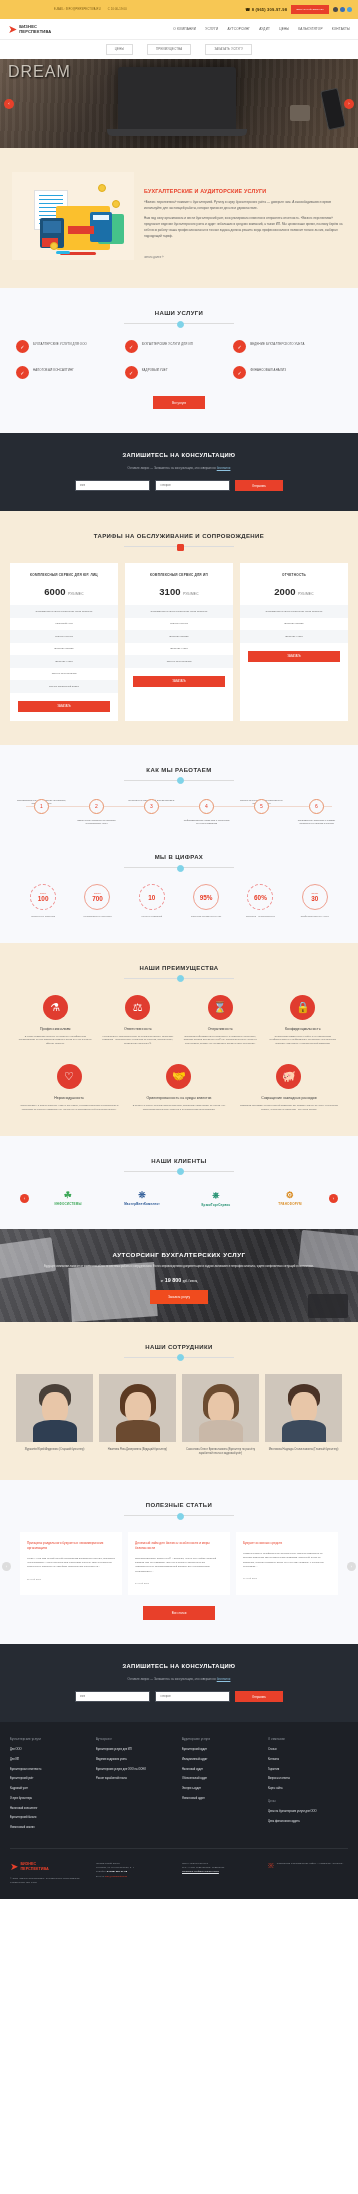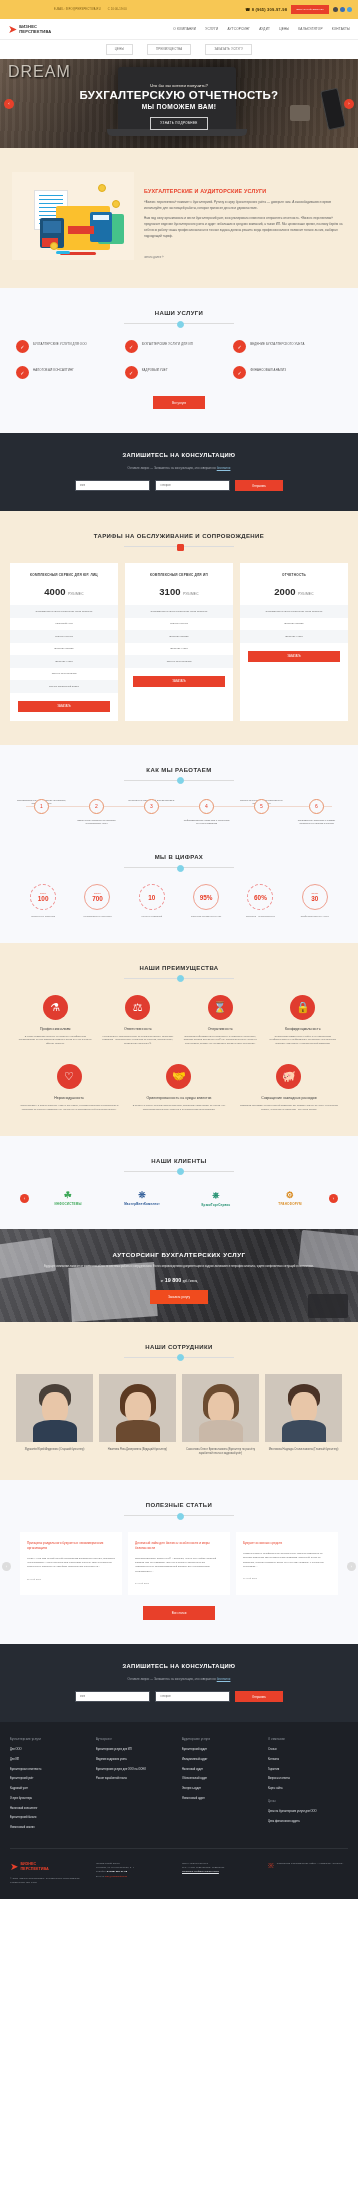--- a/index.html
+++ b/index.html
@@ -227,26 +227,20 @@
     <span>ПРЕИМУЩЕСТВА</span>
     <span>ЗАКАЗАТЬ УСЛУГУ</span>
   </div>
 
   <div class="hero">
     <div class="dre">DREAM</div>
     <div class="lap"></div>
     <div class="lapbase"></div>
     <div class="phone-obj"></div>
     <div class="plant"></div>
-    <div class="hero-inner">
-      <div class="sup">Что бы вы хотели получить?</div>
-      <h1>БУХГАЛТЕРСКУЮ ОТЧЕТНОСТЬ?</h1>
-      <h2>МЫ ПОМОЖЕМ ВАМ!</h2>
-      <span class="hbtn">УЗНАТЬ ПОДРОБНЕЕ</span>
-    </div>
     <div class="arw l">‹</div>
     <div class="arw r">›</div>
   </div>
 
   <div class="intro">
     <div class="art">
       <div class="card1">
           <i></i>
         </div>
       <div class="folder"></div>
@@ -314,21 +308,21 @@
       <button>Отправить</button>
     </div>
   </div>
 
   <div class="sec tariffs">
     <h2>ТАРИФЫ НА ОБСЛУЖИВАНИЕ И СОПРОВОЖДЕНИЕ</h2>
     <div class="divider red"></div>
     <div class="tgrid">
       <div class="tcard">
         <div class="tname">КОМПЛЕКСНЫЙ СЕРВИС ДЛЯ ЮР. ЛИЦ</div>
-        <div class="tprice"><span>4000</span> <em>РУБ/МЕС</em></div>
+        <div class="tprice"><span>6000</span> <em>РУБ/МЕС</em></div>
         <ul>
           <li>Составление и сдача отчётности через интернет</li>
           <li>Кадровый учёт</li>
           <li>Услуги курьера</li>
           <li>Ведение архива</li>
           <li>Ведение учёта</li>
           <li>Устные консультации</li>
           <li>Расчёт заработной платы</li>
         </ul>
         <div class="obtn">ЗАКАЗАТЬ</div>

